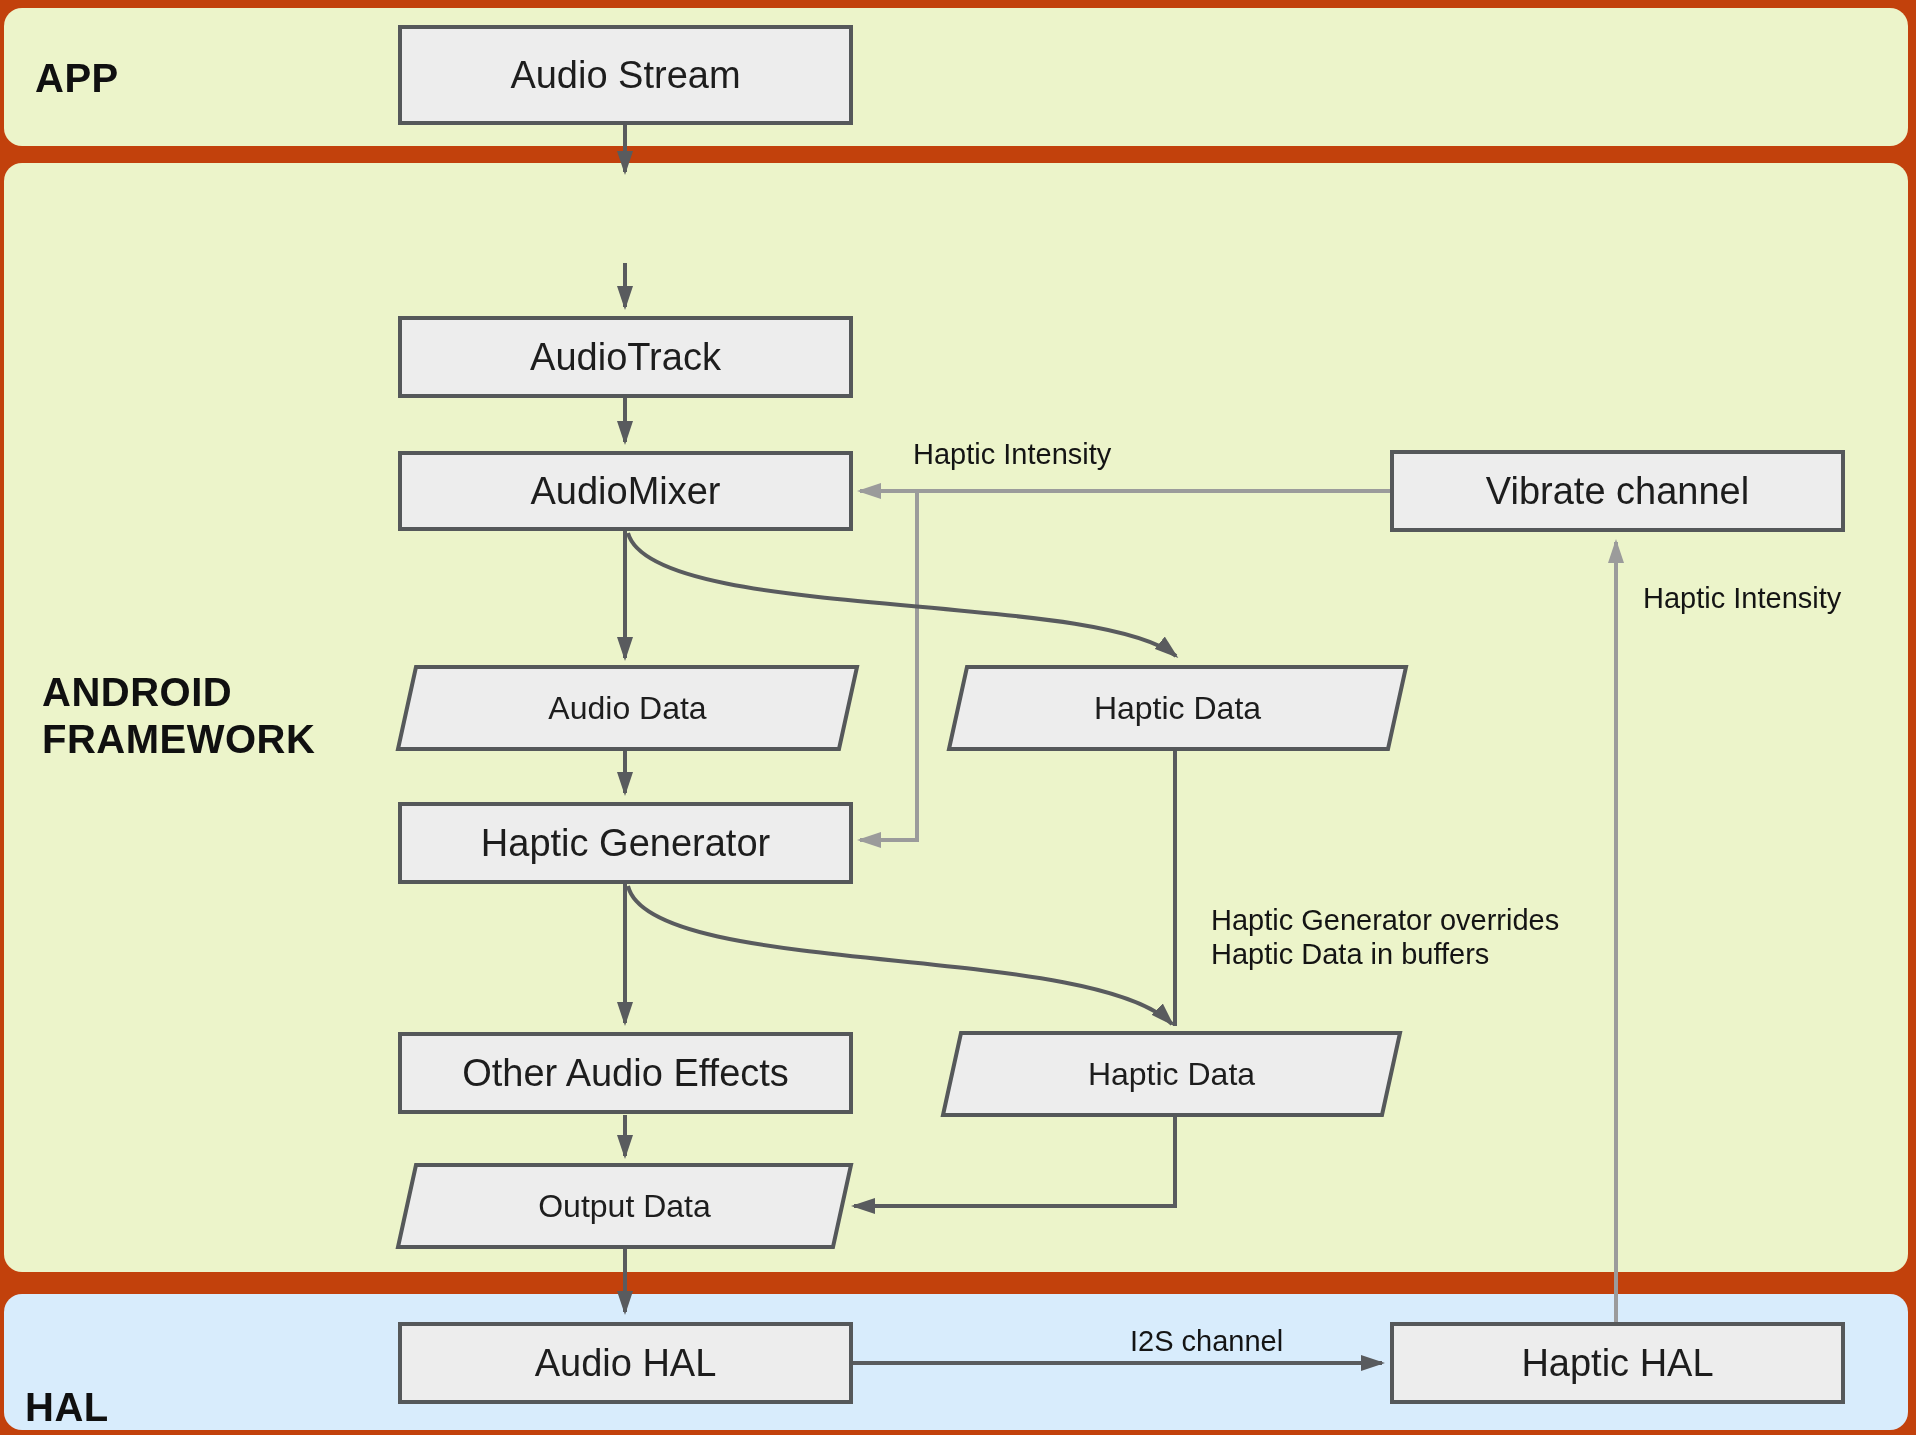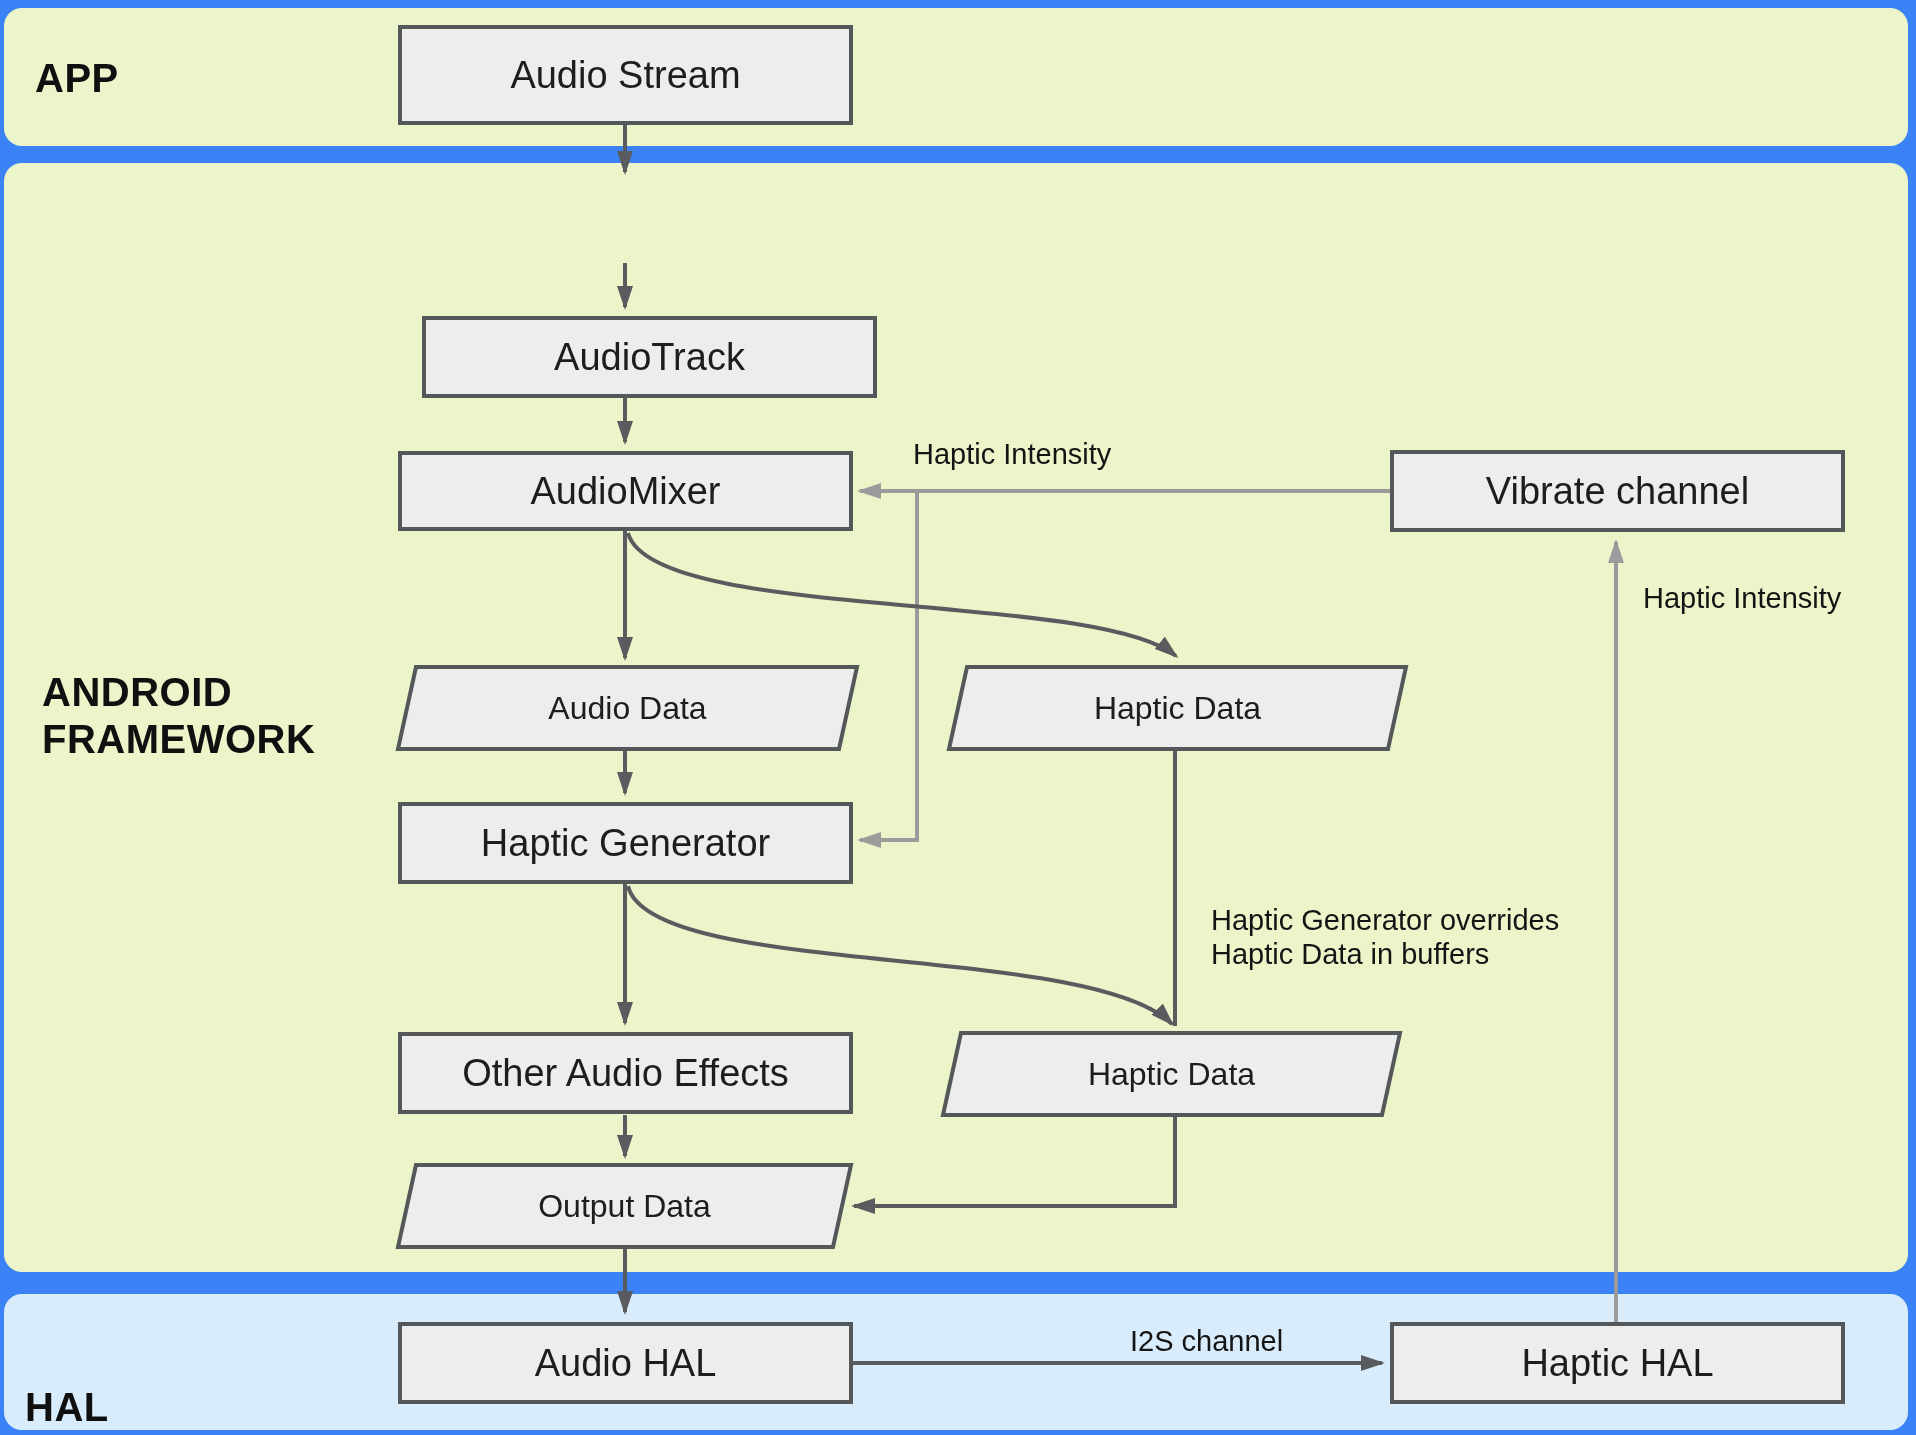--- a/index.html
+++ b/index.html
@@ -5,21 +5,21 @@
   :root{
     --band-green:#ecf4ca;
     --band-blue:#d8ecfc;
     --node-fill:#ededed;
     --node-border:#55585a;
     --edge-dark:#595b5e;
     --edge-grey:#9b9b9b;
   }
   html,body{margin:0;padding:0;background:#ffffff;}
   .stage{
-    position:relative;width:1916px;height:1435px;background:#3b82f6;
+    position:relative;width:1916px;height:1435px;background:#c2410c;
     font-family:"Liberation Sans",sans-serif;overflow:hidden;
   }
   .band{position:absolute;left:4px;width:1904px;border-radius:18px;}
   .band.app{top:8px;height:138px;background:var(--band-green);}
   .band.framework{top:163px;height:1109px;background:var(--band-green);}
   .band.hal{top:1294px;height:136px;background:var(--band-blue);}
   .band-label{
     position:absolute;font-weight:bold;font-size:40px;line-height:47px;
     color:#101010;letter-spacing:0.5px;z-index:4;
   }
@@ -83,21 +83,21 @@
     <line class="edge-dark-stroke" x1="625" y1="1247" x2="625" y2="1312" marker-end="url(#m-dark)"></line>
     <line class="edge-dark-stroke" x1="853" y1="1363" x2="1382" y2="1363" marker-end="url(#m-dark)"></line>
 
     <polygon class="pshape" points="416,667 857,667 839,749 398,749"></polygon>
     <polygon class="pshape" points="967,667 1406,667 1388,749 949,749"></polygon>
     <polygon class="pshape" points="961,1033 1400,1033 1382,1115 943,1115"></polygon>
     <polygon class="pshape" points="416,1165 851,1165 833,1247 398,1247"></polygon>
   </svg>
 
   <div class="node" style="left:398px;top:25px;width:455px;height:100px;">Audio Stream</div>
-  <div class="node" style="left:422px;top:316px;width:455px;height:82px;">AudioTrack</div>
+  <div class="node" style="left:398px;top:316px;width:455px;height:82px;">AudioTrack</div>
   <div class="node" style="left:398px;top:451px;width:455px;height:80px;">AudioMixer</div>
   <div class="node" style="left:1390px;top:450px;width:455px;height:82px;">Vibrate channel</div>
   <div class="node" style="left:398px;top:802px;width:455px;height:82px;">Haptic Generator</div>
   <div class="node" style="left:398px;top:1032px;width:455px;height:82px;">Other Audio Effects</div>
   <div class="node" style="left:398px;top:1322px;width:455px;height:82px;">Audio HAL</div>
   <div class="node" style="left:1390px;top:1322px;width:455px;height:82px;">Haptic HAL</div>
 
   <div class="pnode-label" style="left:398px;top:667px;width:459px;height:82px;">Audio Data</div>
   <div class="pnode-label" style="left:949px;top:667px;width:457px;height:82px;">Haptic Data</div>
   <div class="pnode-label" style="left:943px;top:1033px;width:457px;height:82px;">Haptic Data</div>

